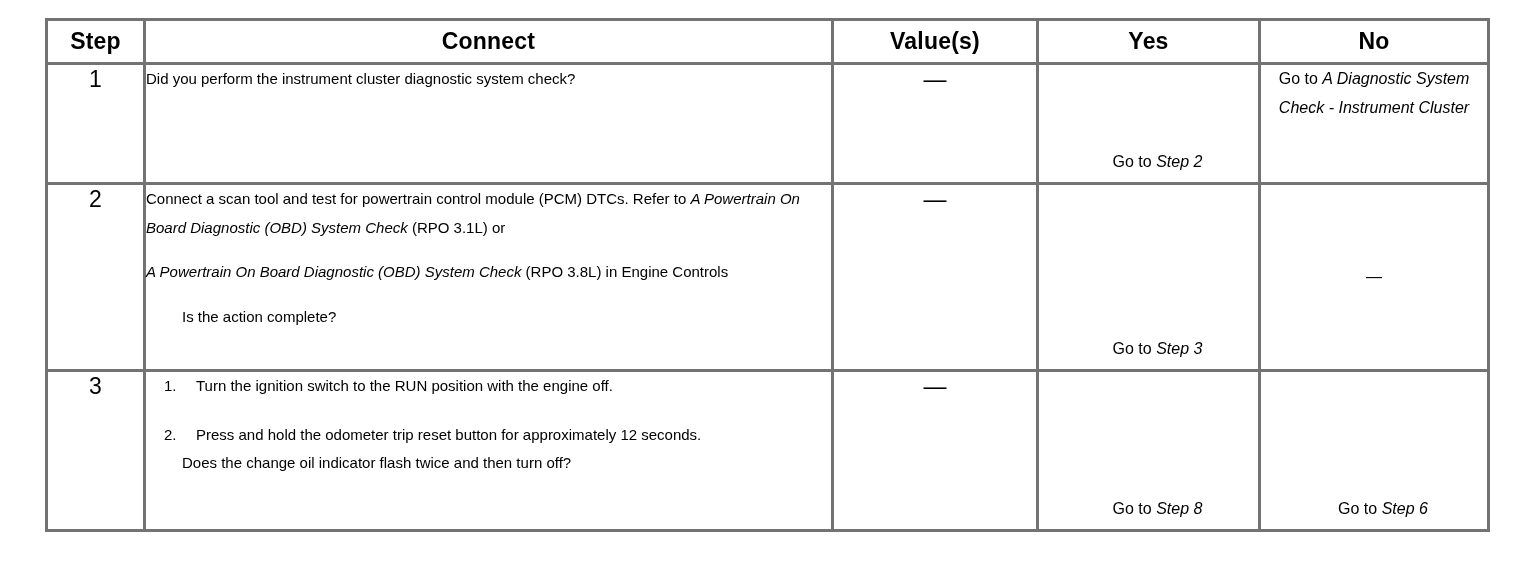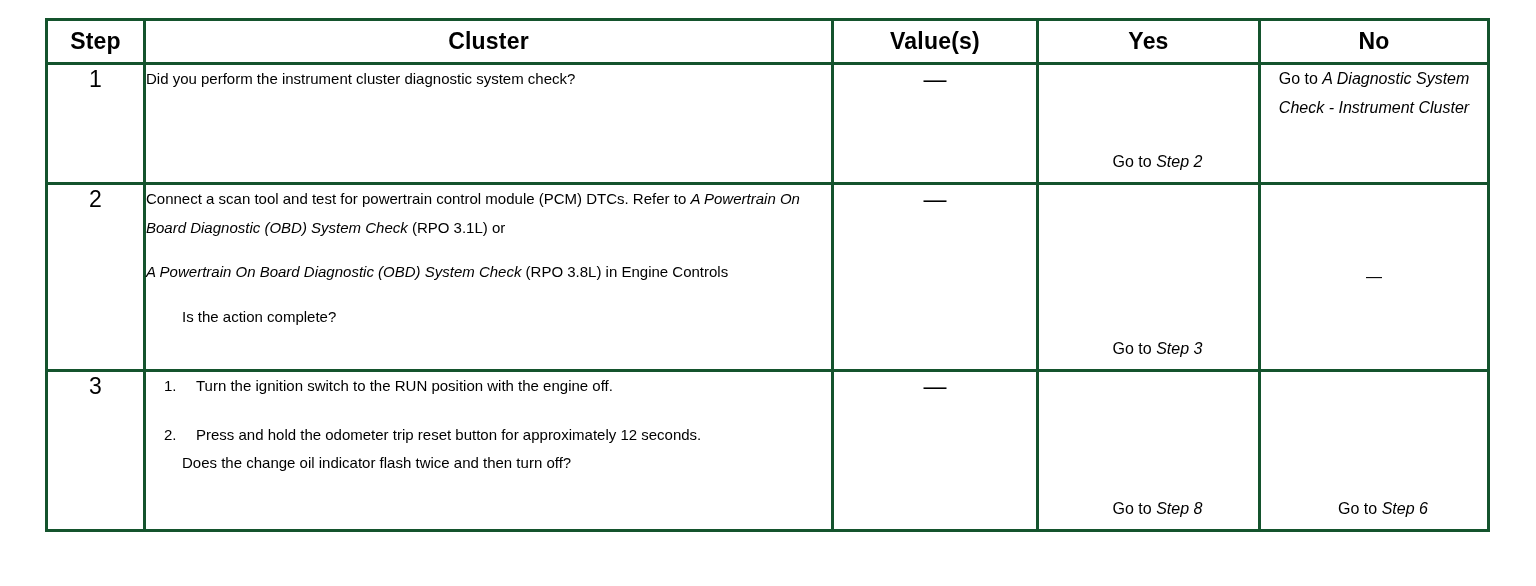--- a/index.html
+++ b/index.html
@@ -34,21 +34,21 @@
   }
 
   .diag-table col.c-step   { width: 98px; }
   .diag-table col.c-action { width: 688px; }
   .diag-table col.c-value  { width: 205px; }
   .diag-table col.c-yes    { width: 222px; }
   .diag-table col.c-no     { width: 229px; }
 
   .diag-table th,
   .diag-table td {
-    border: 3px solid #14532d;
+    border: 3px solid #737373;
     padding: 0;
     vertical-align: top;
     background: #ffffff;
   }
 
   .diag-table thead th {
     text-align: center;
     font-weight: bold;
     font-size: 23px;
     line-height: 26px;
@@ -158,21 +158,21 @@
       <col class="c-step">
         <col class="c-action">
         <col class="c-value">
         <col class="c-yes">
         <col class="c-no">
     </colgroup>
 
     <thead>
       <tr>
         <th>Step</th>
-        <th>Cluster</th>
+        <th>Connect</th>
         <th>Value(s)</th>
         <th>Yes</th>
         <th>No</th>
       </tr>
     </thead>
 
     <tbody>
 
       <tr class="row-1">
         <td class="cell-step">1</td>

